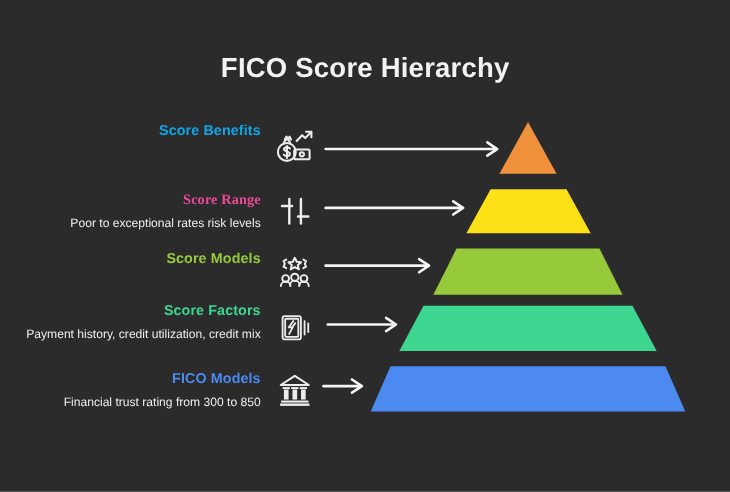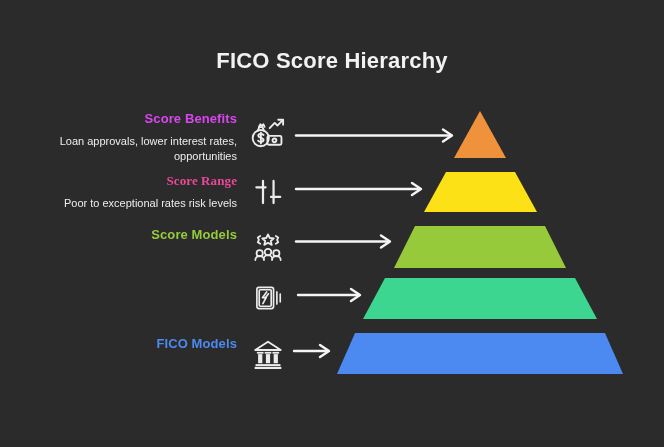--- a/index.html
+++ b/index.html
@@ -7,21 +7,21 @@
   #stage {
     position: relative;
     width: 664px; height: 447px;
     background: #2B2B2B;
     overflow: hidden;
   }
   .title {
     position: absolute;
     top: 48px; left: 0; width: 664px;
     text-align: center;
-    font-size: 22px; font-weight: bold;
+    font-size: 25px; font-weight: bold;
     letter-spacing: 0.2px;
     color: #F2F2F2;
   }
   .row {
     position: absolute;
     width: 220px;
     left: 17px;
     text-align: right;
   }
   .row-label {
@@ -47,22 +47,21 @@
   .arrow { fill:none; stroke:currentColor; stroke-width:2.4; stroke-linecap:round; stroke-linejoin:round; }
 </style>
 </head>
 <body>
 
 <div id="stage" style="background: rgb(43, 43, 43);">
 
   <div class="title" style="color: rgb(242, 242, 242);">FICO Score Hierarchy</div>
 
   <div class="row" style="top:111px;">
-    <div class="row-label" style="color: #d946ef; text-align: right;">Score Benefits</div>
-    <div class="row-desc">Loan approvals, lower interest rates, opportunities</div>
+    <div class="row-label" style="color: #0ea5e9; text-align: right;">Score Benefits</div>
   </div>
   <div class="icon-box" style="top: 112px; color: rgb(236, 236, 236);">
     <svg viewBox="0 0 36 36">
       <g class="icon-stroke">
         <path d="M19.5,14.5 L24,9.8 L26.5,12.2 L31,7.6"></path>
         <path d="M27.2,7 L31.6,7 L31.6,11.4"></path>
         <circle cx="11.5" cy="23.5" r="7.3"></circle>
         <path d="M8.7,17 L10.2,13.6 L13,13.6 L14.4,17"></path>
         <path d="M9.8,13.4 L11.2,11 L12.5,12.6 L13.8,11 L14.9,13.4"></path>
         <path d="M14,20.7 c-0.6,-1.3 -4.8,-1.4 -4.8,0.7 c0,2.1 4.8,1.5 4.8,3.7 c0,2.1 -4.2,2 -4.9,0.7"></path>
@@ -100,35 +99,40 @@
         <circle cx="10.5" cy="24.5" r="2.8"></circle>
         <circle cx="18" cy="23.5" r="3"></circle>
         <circle cx="25.5" cy="24.5" r="2.8"></circle>
         <path d="M6.6,30.6 a3.9,3.6 0 0 1 7.8,0"></path>
         <path d="M14.1,29.8 a3.9,3.6 0 0 1 7.8,0"></path>
         <path d="M21.6,30.6 a3.9,3.6 0 0 1 7.8,0"></path>
       </g>
     </svg>
   </div>
 
+  <div class="row" style="top:274px;">
+    <div class="row-label" style="color: rgb(60, 214, 144);">Score Factors</div>
+    <div class="row-desc">Payment history, credit utilization, credit mix</div>
+  </div>
   <div class="icon-box" style="top: 278px; color: rgb(236, 236, 236);">
     <svg viewBox="0 0 36 36">
       <g class="icon-stroke" style="stroke-width:1.5;">
         <rect x="8" y="8.5" width="15" height="19" rx="1.8"></rect>
         <rect x="10.1" y="10.6" width="10.8" height="14.8" rx="0.8"></rect>
         <path d="M16.8,12.5 L13,17.7 L16.3,17.7 L13.4,23"></path>
         <path d="M18.4,14.2 L15.6,18"></path>
         <line x1="26" y1="12.5" x2="26" y2="23.5"></line>
         <line x1="29" y1="14.5" x2="29" y2="21.5"></line>
       </g>
     </svg>
   </div>
 
   <div class="row" style="top:336px;">
     <div class="row-label" style="color: rgb(76, 137, 241);">FICO Models</div>
+    <div class="row-desc">Financial trust rating from 300 to 850</div>
   </div>
   <div class="icon-box" style="top: 335px; color: rgb(236, 236, 236);">
     <svg viewBox="0 0 36 36">
       <g class="icon-stroke" style="stroke-width:1.6;">
         <path d="M6.5,13.5 L18,6 L29.5,13.5 Z"></path>
       </g>
       <g class="icon-fill">
         <rect x="8" y="15.2" width="6" height="1.6"></rect>
         <rect x="9.1" y="17.2" width="3.8" height="8.2"></rect>
         <rect x="15" y="15.2" width="6" height="1.6"></rect>

